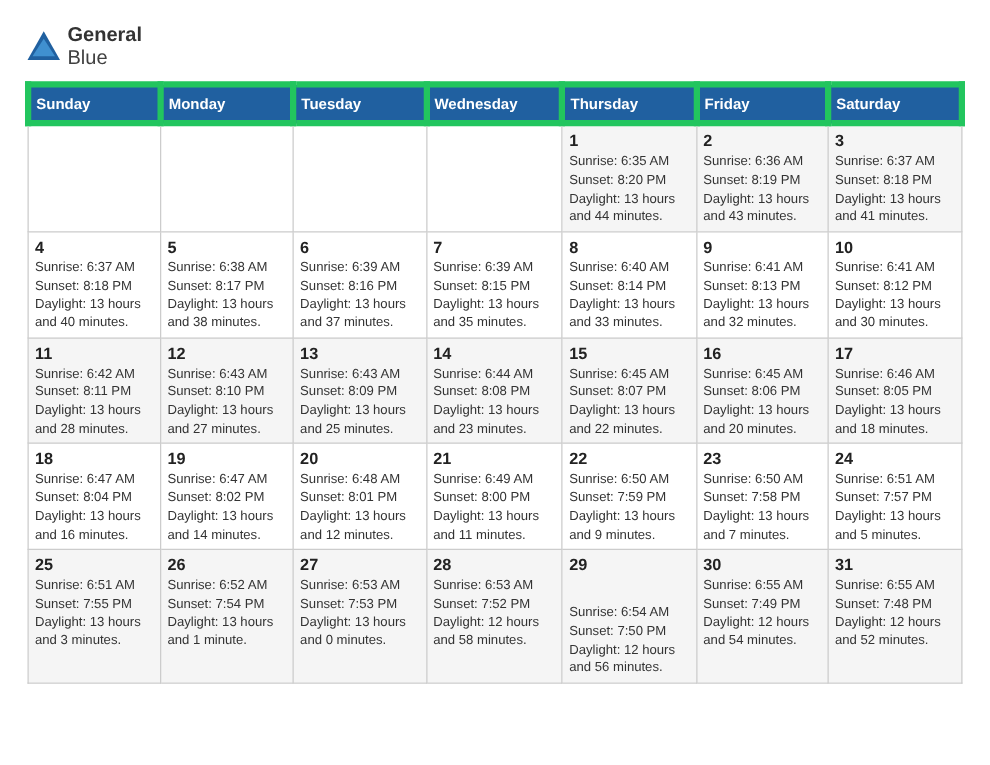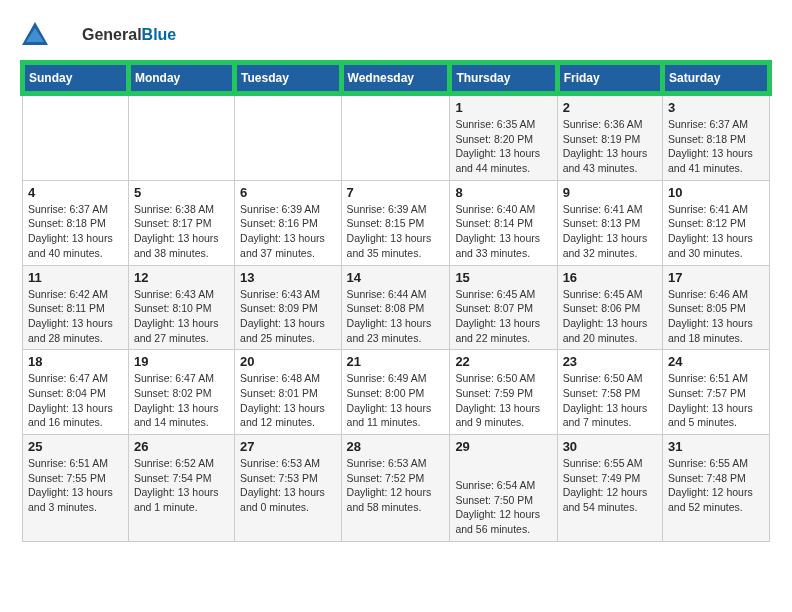--- a/index.html
+++ b/index.html
@@ -16,33 +16,32 @@
       align-items: flex-start;
       margin-bottom: 10px;
     }
     .logo {
       display: flex;
       align-items: center;
       gap: 4px;
     }
     .logo-text {
       display: flex;
-      flex-direction: row;
+      flex-direction: column;
       line-height: 1.1;
-      margin-left: 28px;
     }
     .logo-general {
       font-size: 16px;
       font-weight: bold;
       color: #333;
     }
     .logo-blue {
       font-size: 16px;
-      font-weight: bold;
-      color: #0369a1;
+      font-weight: normal;
+      color: #404040;
     }
     .logo-icon {
       width: 30px;
       height: 30px;
     }
     .title-block {
       text-align: right;
     }
     .month-title {
       font-size: 38px;

